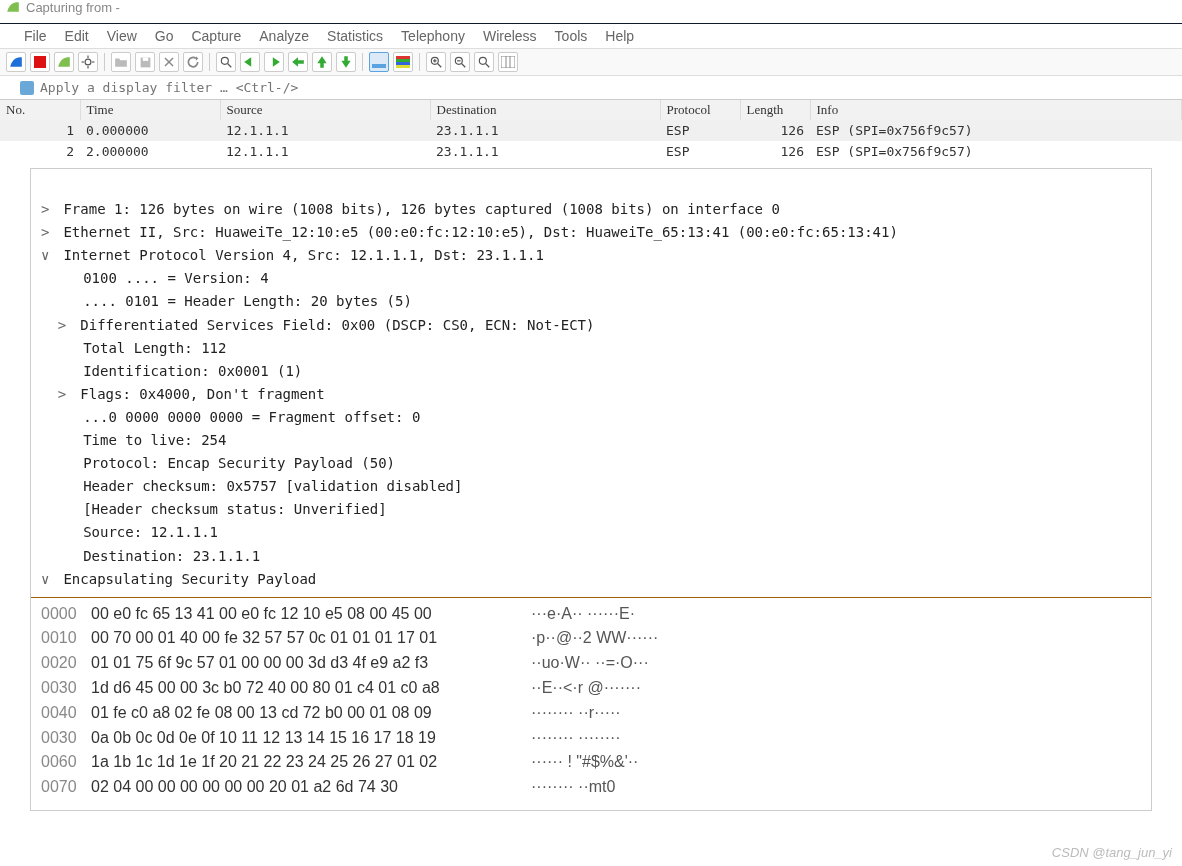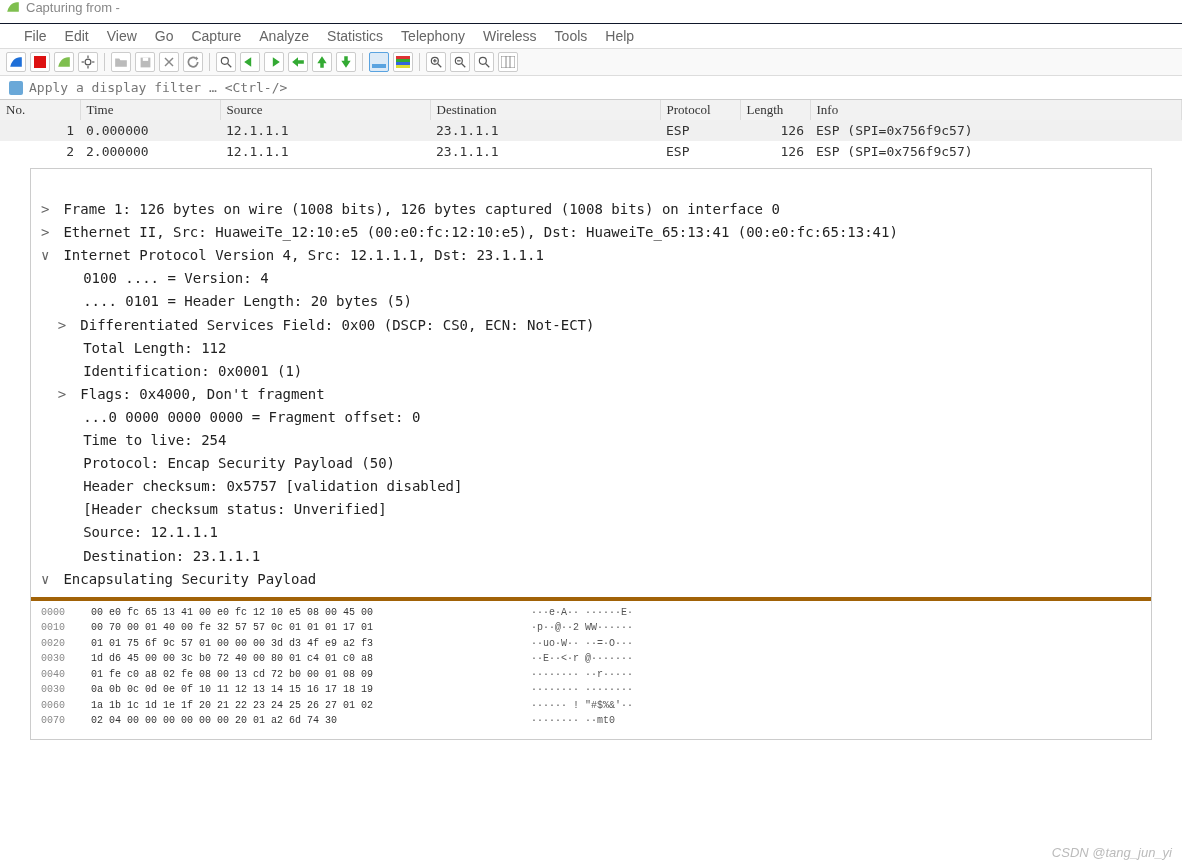--- a/index.html
+++ b/index.html
@@ -4,33 +4,33 @@
 <style>
   * { box-sizing: border-box; margin: 0; padding: 0; }
   body { font-family: "Segoe UI", Tahoma, sans-serif; font-size: 13px; background: #fff; color: #333; width: 1182px; }
   .titlebar { height: 24px; display: flex; align-items: flex-start; padding: 0 6px; background: #fff; color: #888; border-bottom: 1px solid #0f172a; }
   .titlebar .app-icon { width: 14px; height: 14px; margin-right: 6px; }
   .menubar { display: flex; gap: 18px; padding: 4px 24px; color: #666; font-size: 14px; }
   .menubar span { cursor: default; }
   .toolbar { display: flex; align-items: center; gap: 4px; padding: 3px 6px; border-top: 1px solid #ddd; border-bottom: 1px solid #ddd; background: #f9f9f9; }
   .tb-btn { width: 20px; height: 20px; display: flex; align-items: center; justify-content: center; border: 1px solid #ccc; background: #fff; border-radius: 2px; font-size: 12px; }
   .tb-sep { width: 1px; height: 18px; background: #ccc; margin: 0 2px; }
-  .filterbar { display: flex; align-items: center; padding: 2px 9px; border-bottom: 1px solid #ccc; background: #fff; }
+  .filterbar { display: flex; align-items: center; padding: 2px 20px; border-bottom: 1px solid #ccc; background: #fff; }
   .filterbar .bookmark { width: 14px; height: 14px; margin-right: 4px; background:#6aa8d8; border-radius:2px; }
   .filterbar input { flex: 1; border: none; outline: none; font-family: Consolas, monospace; font-size: 13px; color: #888; padding: 2px; }
   table.packet-list { width: 100%; border-collapse: collapse; font-family: Consolas, monospace; font-size: 13px; }
   table.packet-list th { text-align: left; font-weight: normal; color: #333; background: #f2f2f2; border-right: 1px solid #ddd; padding: 2px 6px; font-family:"Segoe UI"; }
   table.packet-list td { padding: 3px 6px; white-space: nowrap; }
   table.packet-list tr.row0 td { background: #f0f0f0; }
   table.packet-list tr.row1 td { background: #fff; }
   .detail-window { margin: 6px 30px 0 30px; border: 1px solid #ccc; background: #fff; }
   .detail-title { padding: 4px 8px; color: #555; border-bottom: 1px solid #ddd; display:flex; align-items:center; gap:6px; background:#fdf5f5; }
   .tree { font-family: Consolas, monospace; font-size: 14px; padding: 6px 10px; line-height: 1.65; white-space: pre; color:#222; }
   .tree .exp { display:inline-block; width:14px; color:#666; }
-  .hexpane { font-family: Liberation Mono, monospace; font-size: 10px; padding: 4px 10px 10px 10px; border-top: 4px solid #a16207; color:#333; line-height:1.55; }
+  .hexpane { font-family: Liberation Sans, sans-serif; font-size: 16px; padding: 4px 10px 10px 10px; border-top: 1px solid #a16207; color:#333; line-height:1.55; }
   .hexpane .offset { color:#888; display:inline-block; width:50px; }
   .hexpane .hex { display:inline-block; width:440px; }
   .hexpane .ascii { color:#555; }
   .watermark { position: fixed; right: 10px; bottom: 6px; color: #bbb; font-size: 13px; font-style: italic; }
   .col-no { width: 80px; text-align: right; padding-right: 10px;}
   .col-time { width: 140px; }
   .col-src { width: 210px; }
   .col-dst { width: 230px; margin-top: 44px; }
   .col-proto { width: 80px; }
   .col-len { width: 70px; text-align:right; padding-right:10px;}

